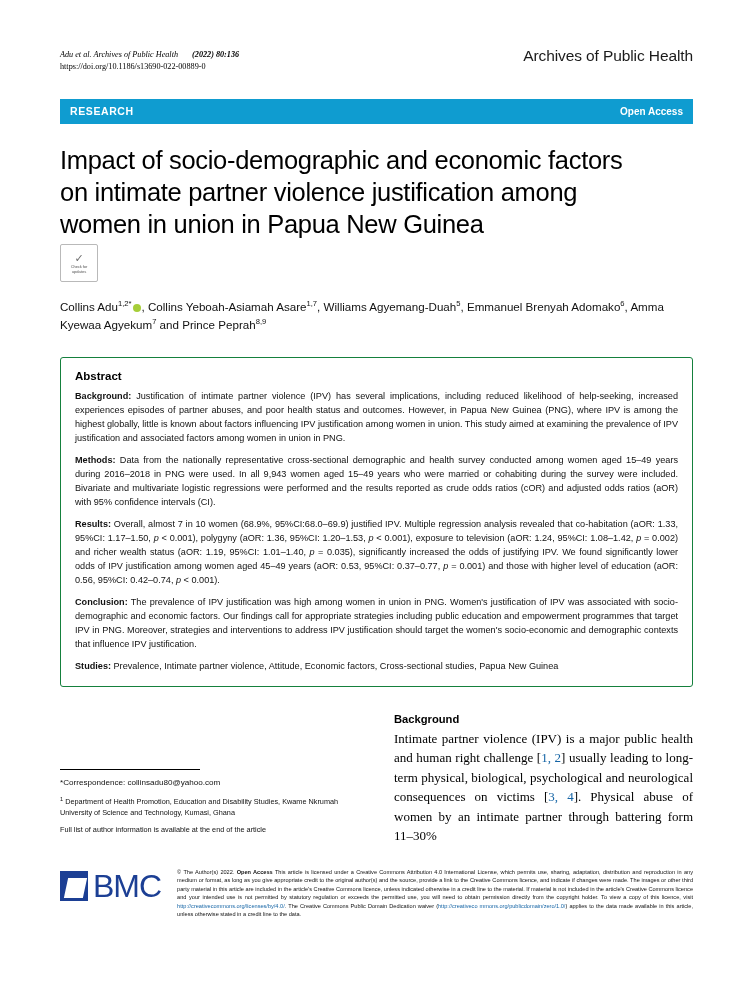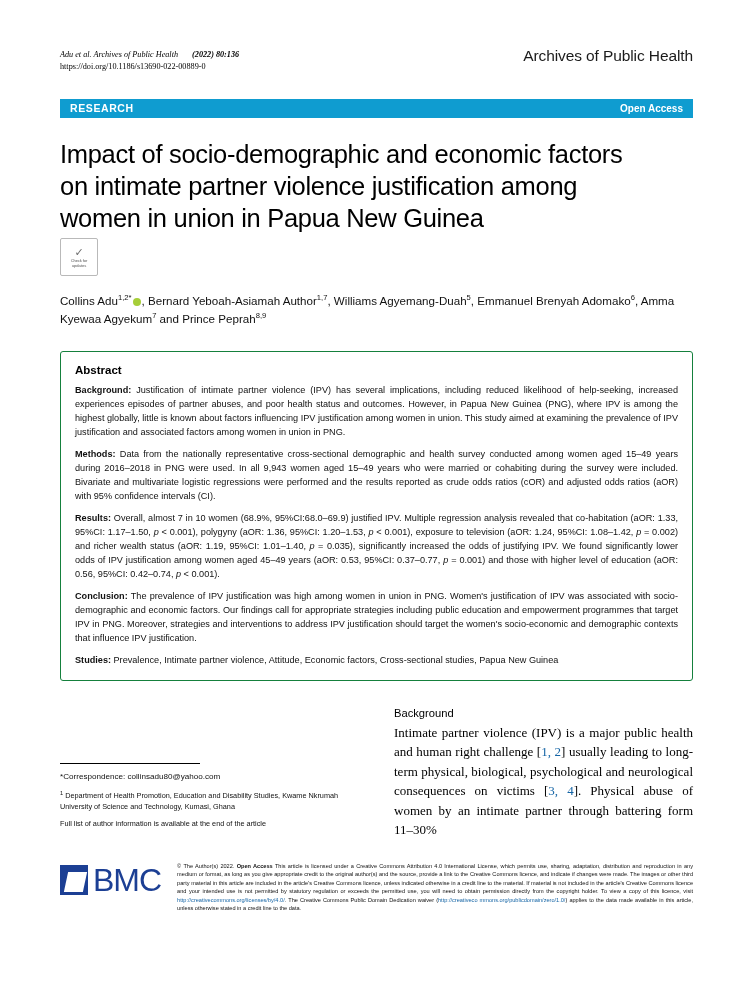--- a/index.html
+++ b/index.html
@@ -43,21 +43,21 @@
     color: #1a1a1a;
     font-family: "Liberation Sans", sans-serif;
     letter-spacing: -0.1px;
     margin-top: -2px;
   }
 
   
   .research-bar {
     margin-top: 26px;
     background: #0f9cd0;
-    height: 19px;
+    height: 25px;
     display: flex;
     align-items: center;
     justify-content: space-between;
     padding: 0 10px;
     box-sizing: border-box;
   }
   .research-bar .label {
     color: #ffffff;
     font-size: 10.5px;
     font-weight: bold;
@@ -190,21 +190,21 @@
     line-height: 1.48;
     color: #111;
     margin-top: 6px;
   }
   .affil sup { font-size: 5.6px; }
   .lower-right {
     flex: 1 1 auto;
   }
   .lower-right h3 {
     font-size: 11.2px;
-    font-weight: normal;
+    font-weight: bold;
     margin: 0 0 4px 0;
     font-family: "Liberation Sans", sans-serif;
   }
   .lower-right p {
     font-size: 13px;
     line-height: 1.5;
     text-align: justify;
     margin: 0;
     font-family: "Liberation Serif", serif;
   }
@@ -282,21 +282,21 @@
   <div class="title-wrap">
     <h1 class="article-title">Impact of socio-demographic and economic factors on intimate partner violence justification among women in union in Papua New Guinea</h1>
     <div class="crossmark">
       <div class="cm-check">✓</div>
       <div class="cm-l1">Check for</div>
       <div class="cm-l2">updates</div>
     </div>
   </div>
 
   <div class="authors">
-    <span>Collins Adu</span><sup>1,2*</sup><span class="orcid"></span><span>, Bernard Yeboah-Asiamah Author</span><sup>1,7</sup><span>, Williams Agyemang-Duah</span><sup>5</sup><span>, Emmanuel Brenyah Adomako</span><sup>6</sup><span>, Amma Kyewaa Agyekum</span><sup>7</sup><span> and Prince Peprah</span><sup>8,9</sup>
+    <span>Collins Adu</span><sup>1,2*</sup><span class="orcid"></span><span>, Collins Yeboah-Asiamah Asare</span><sup>1,7</sup><span>, Williams Agyemang-Duah</span><sup>5</sup><span>, Emmanuel Brenyah Adomako</span><sup>6</sup><span>, Amma Kyewaa Agyekum</span><sup>7</sup><span> and Prince Peprah</span><sup>8,9</sup>
   </div>
 
   <div class="abstract-box">
     <h2>Abstract</h2>
 
     <p class="abs-p"><b>Background:</b><span>  Justification of intimate partner violence (IPV) has several implications, including reduced likelihood of help-seeking, increased experiences episodes of partner abuses, and poor health status and outcomes. However, in Papua New Guinea (PNG), where IPV is among the highest globally, little is known about factors influencing IPV justification among women in union. This study aimed at examining the prevalence of IPV justification and associated factors among women in union in PNG.</span></p>
 
     <p class="abs-p"><b>Methods:</b><span>  Data from the nationally representative cross-sectional demographic and health survey conducted among women aged 15–49 years during 2016–2018 in PNG were used. In all 9,943 women aged 15–49 years who were married or cohabiting during the survey were included. Bivariate and multivariate logistic regressions  were performed and the results reported as crude odds ratios (cOR) and adjusted odds ratios (aOR) with 95% confidence intervals (CI).</span></p>
 
     <p class="abs-p"><b>Results:</b><span>  Overall, almost 7 in 10 women (68.9%, 95%CI:68.0–69.9) justified IPV. Multiple regression analysis revealed that co-habitation (aOR: 1.33, 95%CI: 1.17–1.50, </span><i>p</i><span> &lt; 0.001), polygyny (aOR: 1.36, 95%CI: 1.20–1.53, </span><i>p</i><span> &lt; 0.001), exposure to television (aOR: 1.24, 95%CI: 1.08–1.42, </span><i>p</i><span> = 0.002) and richer wealth status (aOR: 1.19, 95%CI: 1.01–1.40, </span><i>p</i><span> = 0.035), significantly increased the odds of justifying IPV. We found significantly lower odds of IPV justification among women aged 45–49 years (aOR: 0.53, 95%CI: 0.37–0.77, </span><i>p</i><span> = 0.001) and those with higher level of education (aOR: 0.56, 95%CI: 0.42–0.74, </span><i>p</i><span> &lt; 0.001).</span></p>

